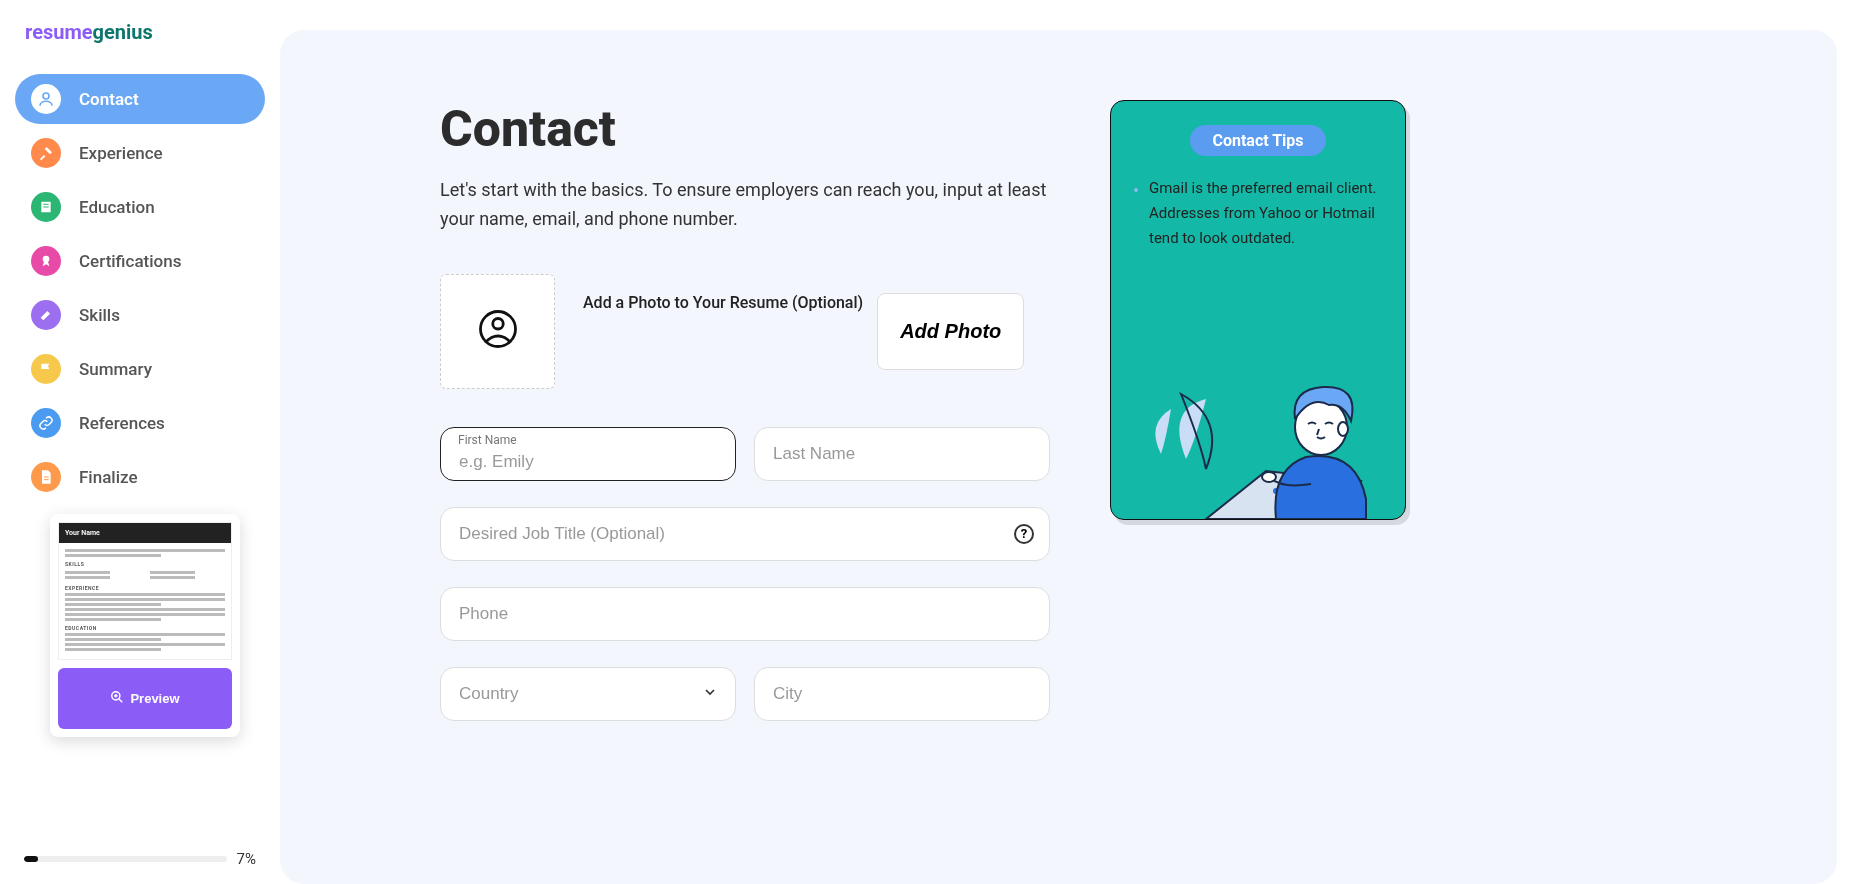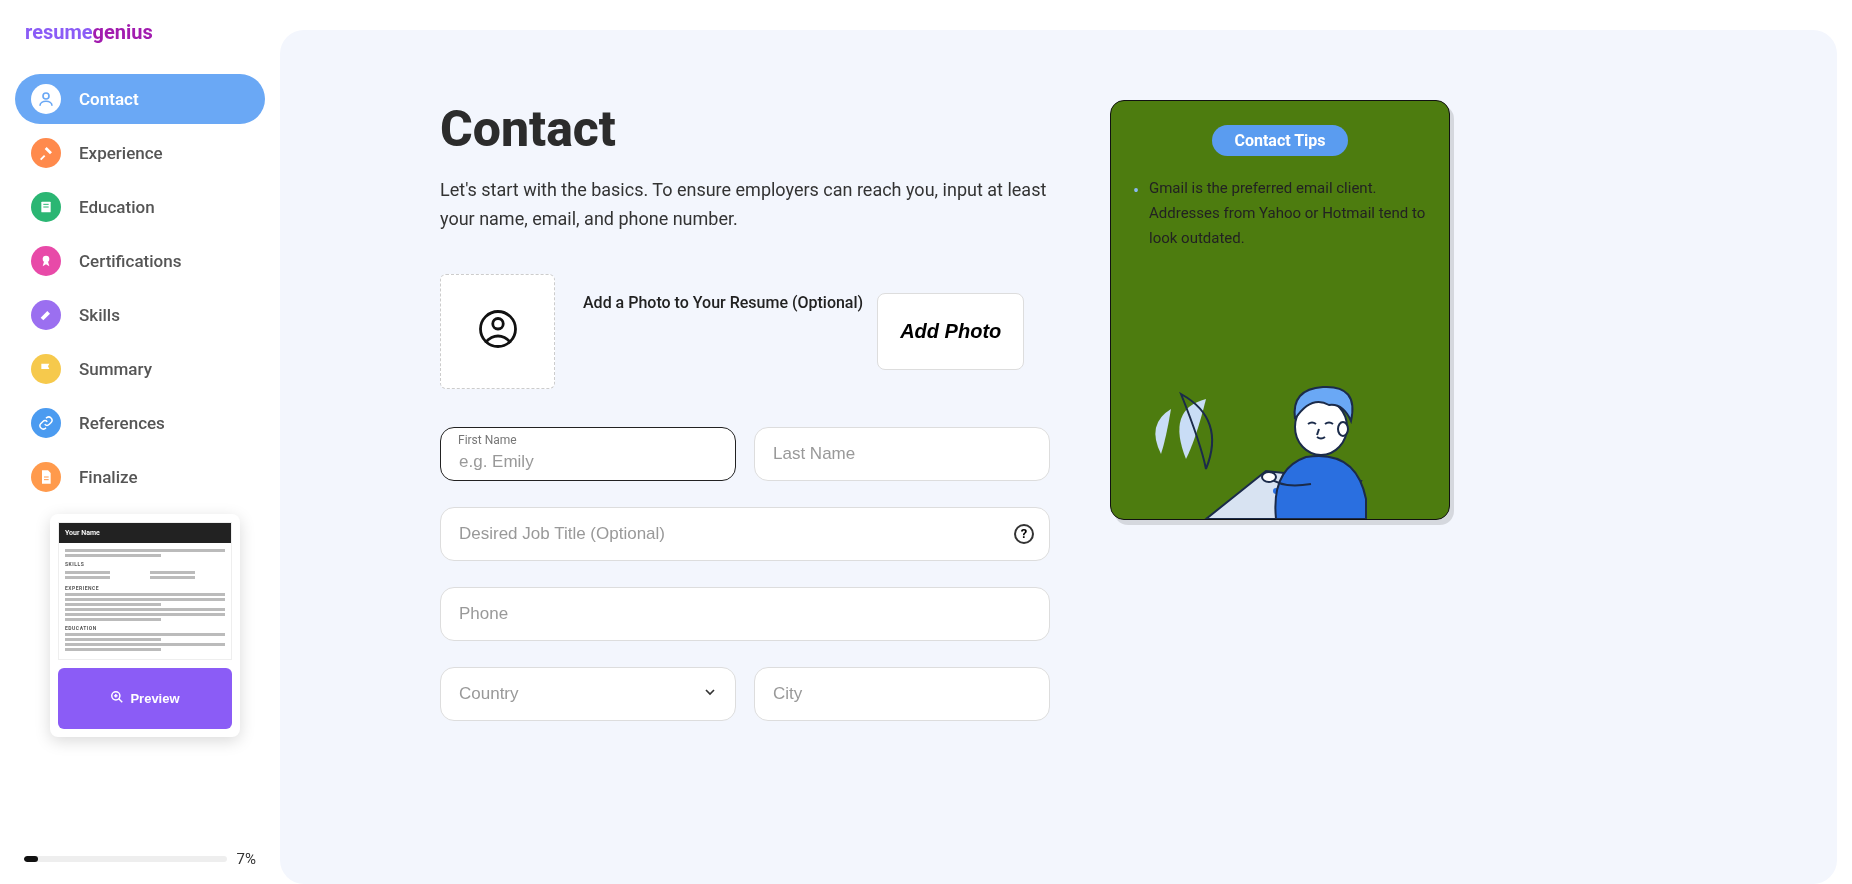--- a/index.html
+++ b/index.html
@@ -19,21 +19,21 @@
   position: relative;
   height: 100%;
 }
 .logo {
   font-size: 20px;
   font-weight: 700;
   margin-bottom: 30px;
   padding-left: 10px;
 }
 .logo .r1 { color: #8b5cf6; }
-.logo .r2 { color: #a21caf; }
+.logo .r2 { color: #0f766e; }
 .nav { display: flex; flex-direction: column; gap: 4px; }
 .nav-item {
   display: flex;
   align-items: center;
   padding: 10px 16px;
   border-radius: 28px;
   cursor: pointer;
   gap: 18px;
 }
 .nav-item.active {
@@ -224,22 +224,22 @@
   display: flex;
   align-items: center;
   justify-content: center;
   font-size: 13px;
   font-weight: 700;
   cursor: pointer;
 }
 
 
 .tips-card {
-  width: 340px;
-  background: #4d7c0f;
+  width: 296px;
+  background: #14b8a6;
   border: 1.5px solid #111;
   border-radius: 14px;
   padding: 24px 22px 0 22px;
   height: 420px;
   position: relative;
   overflow: hidden;
   box-shadow: 4px 5px 0 rgba(0,0,0,0.12);
 }
 .tips-badge {
   display: block;

